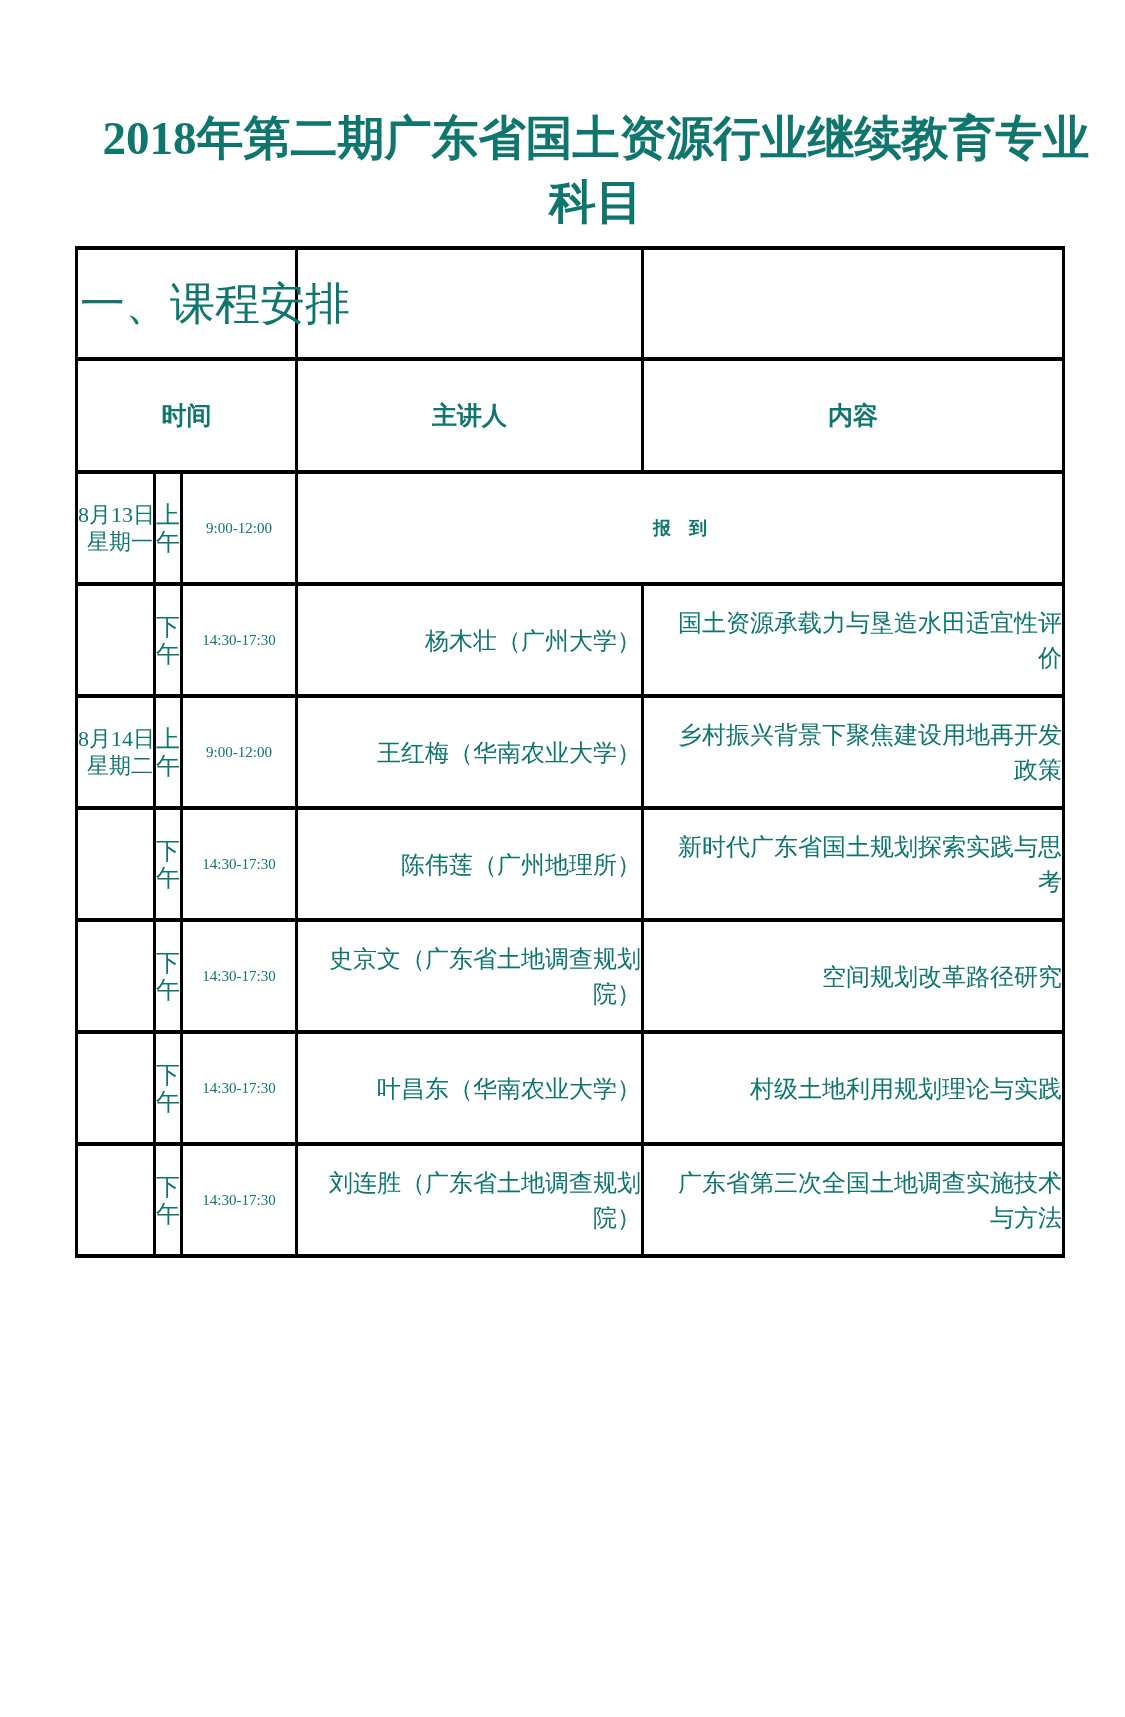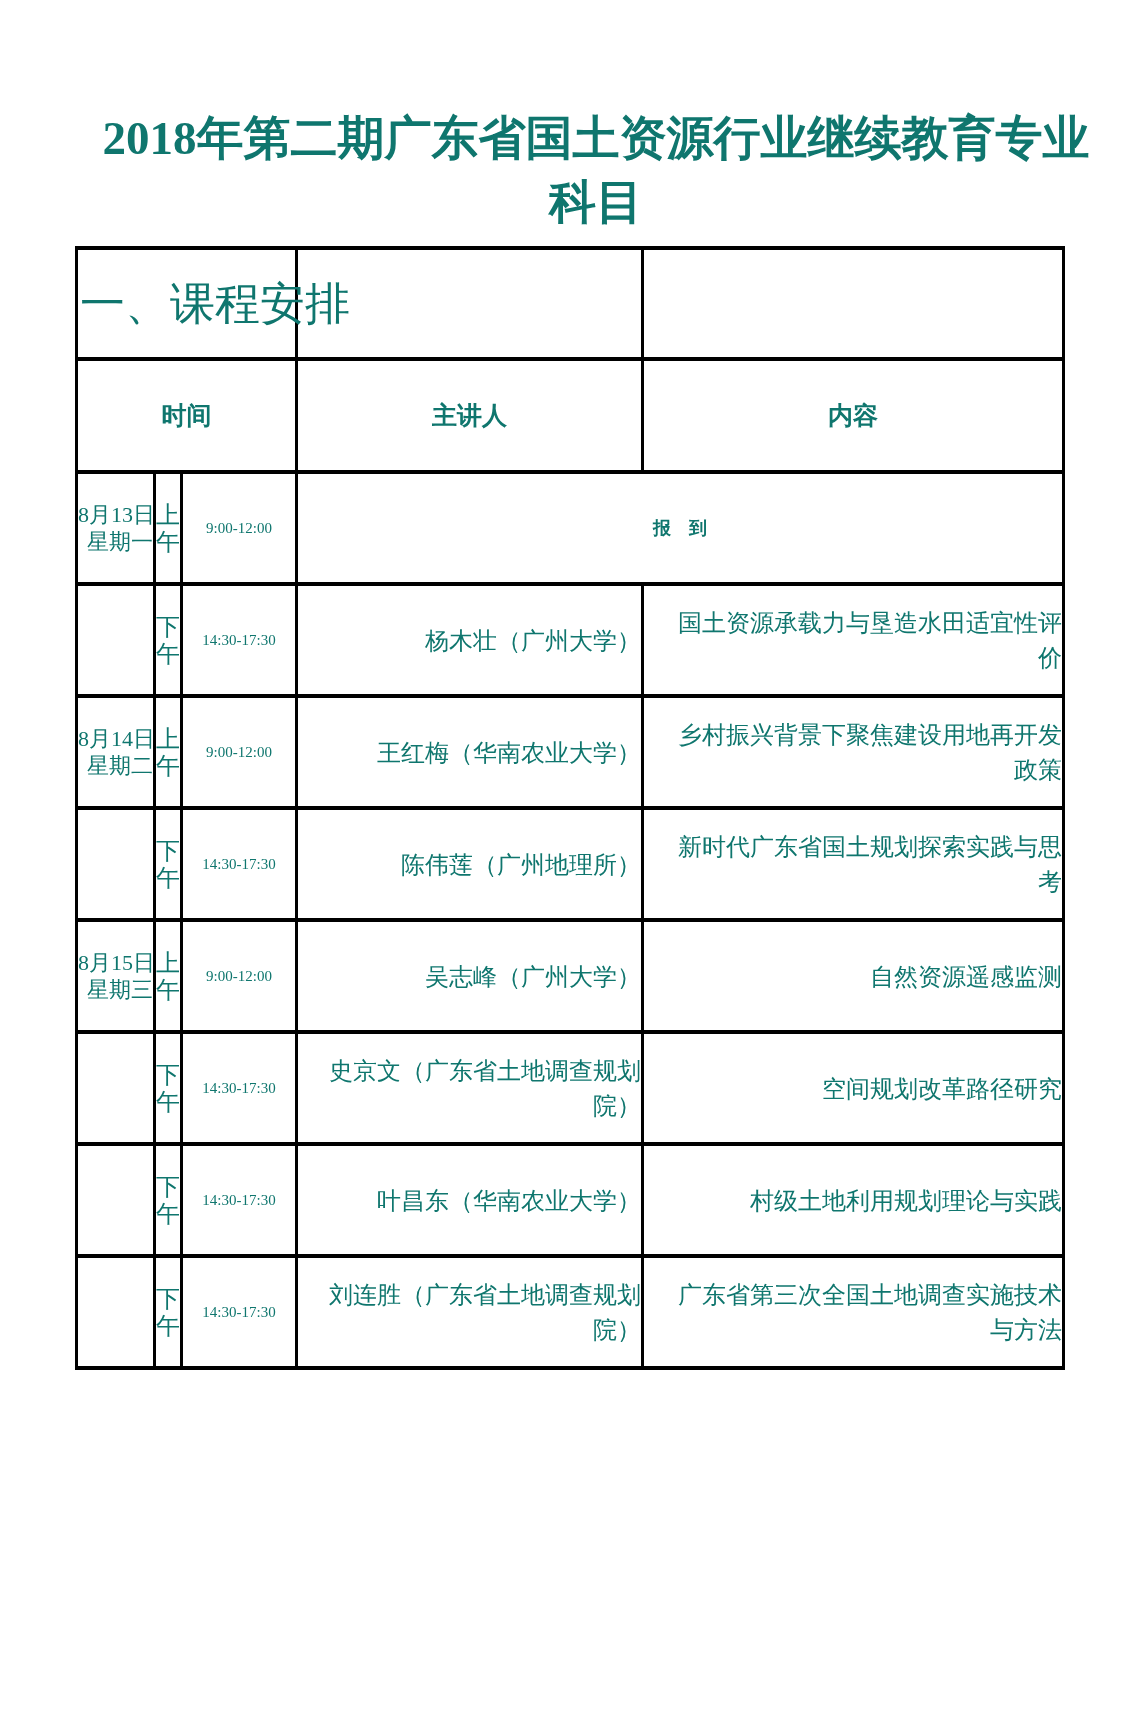--- a/index.html
+++ b/index.html
@@ -156,30 +156,20 @@
       <td class="date-cell">
         <div></div>
         <div></div>
       </td>
       <td class="ampm-cell">下午</td>
       <td class="time-cell">14:30-17:30</td>
       <td class="speaker-cell">陈伟莲（广州地理所）</td>
       <td class="content-cell">新时代广东省国土规划探索实践与思考</td>
     </tr>
 
-    <tr class="row-data">
-      <td class="date-cell">
-        <div>8月15日</div>
-        <div>星期三</div>
-      </td>
-      <td class="ampm-cell">上午</td>
-      <td class="time-cell">9:00-12:00</td>
-      <td class="speaker-cell">吴志峰（广州大学）</td>
-      <td class="content-cell">自然资源遥感监测</td>
-    </tr>
 
     <tr class="row-data">
       <td class="date-cell">
         <div></div>
         <div></div>
       </td>
       <td class="ampm-cell">下午</td>
       <td class="time-cell">14:30-17:30</td>
       <td class="speaker-cell">史京文（广东省土地调查规划院）</td>
       <td class="content-cell">空间规划改革路径研究</td>

